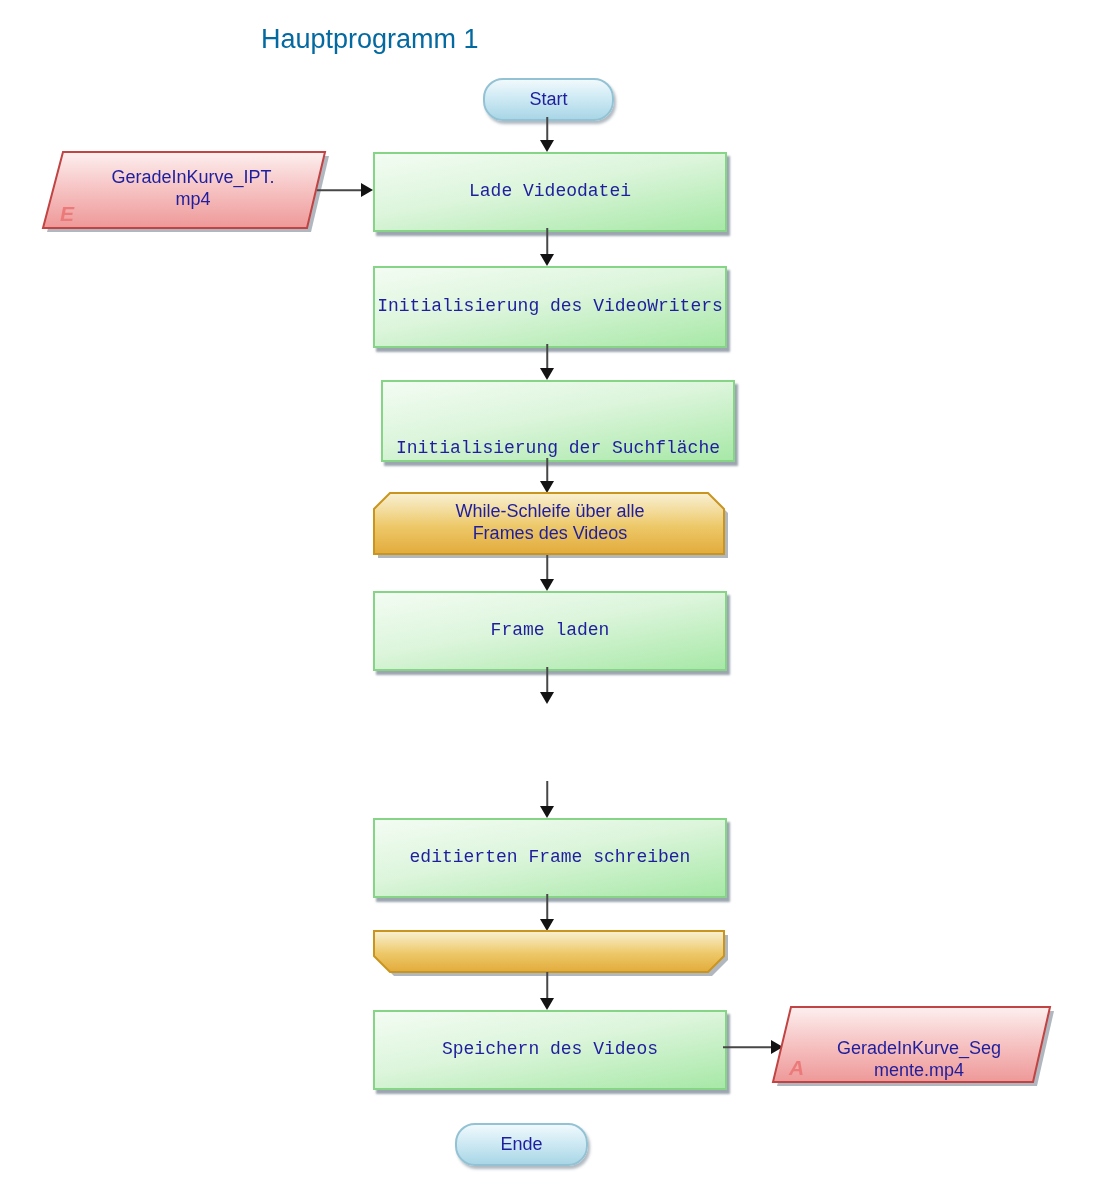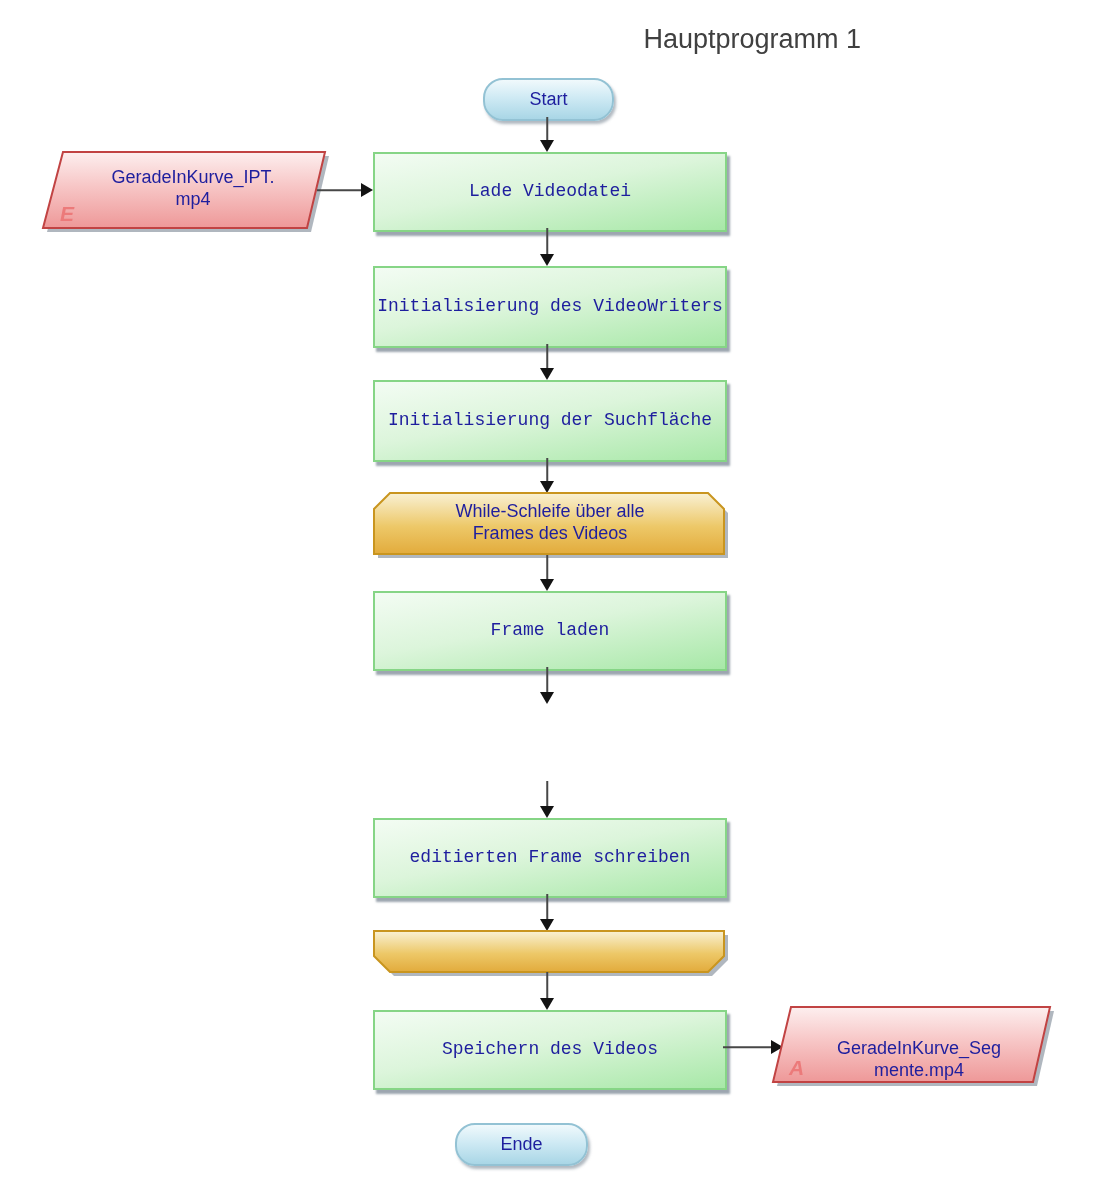--- a/index.html
+++ b/index.html
@@ -2,21 +2,21 @@
 <html><head>
 <meta charset="utf-8">
 <style>
   html,body { margin:0; padding:0; background:#ffffff; }
   .canvas {
     position:relative; width:1096px; height:1199px; background:#ffffff;
     font-family:"Liberation Sans", sans-serif; overflow:hidden;
   }
   .title {
     position:absolute; left:261px; top:24px; width:600px;
-    text-align:right; font-size:27px; color:#404040;
+    text-align:left; font-size:27px; color:#0369a1;
   }
   .node-text { color:#1e1e9e; font-size:18px; text-align:center; white-space:pre-line; line-height:1.22; }
 
   
   .stadium {
     position:absolute; border-radius:20px;
     background:linear-gradient(180deg,#f0f9fc 0%,#cfeaf4 45%,#a9d6e6 100%);
     border:2px solid #93c2d4;
     box-shadow:2px 3px 3px rgba(135,148,160,0.65);
     display:flex; align-items:center; justify-content:center;
@@ -115,21 +115,21 @@
 
   <div class="process" style="left:373px; top:266px; width:350px; height:78px;">
     <span class="node-text">Initialisierung des VideoWriters</span>
   </div>
 
   <div class="arrow-v" style="left:539px; top:344px; height:36px;">
     <div class="line"></div>
     <div class="head"></div>
   </div>
 
-  <div class="process" style="left:373px; top:380px; width:350px; height:78px;">
+  <div class="process" style="left:381px; top:380px; width:350px; height:78px;align-items:flex-end;">
     <span class="node-text">Initialisierung der Suchfläche</span>
   </div>
 
   <div class="arrow-v" style="left:539px; top:458px; height:35px;">
     <div class="line"></div>
     <div class="head"></div>
   </div>
 
   <div class="svgshape" style="left:371px; top:491px; width:358px; height:70px;">
     <svg width="358" height="70" viewBox="0 0 358 70">

